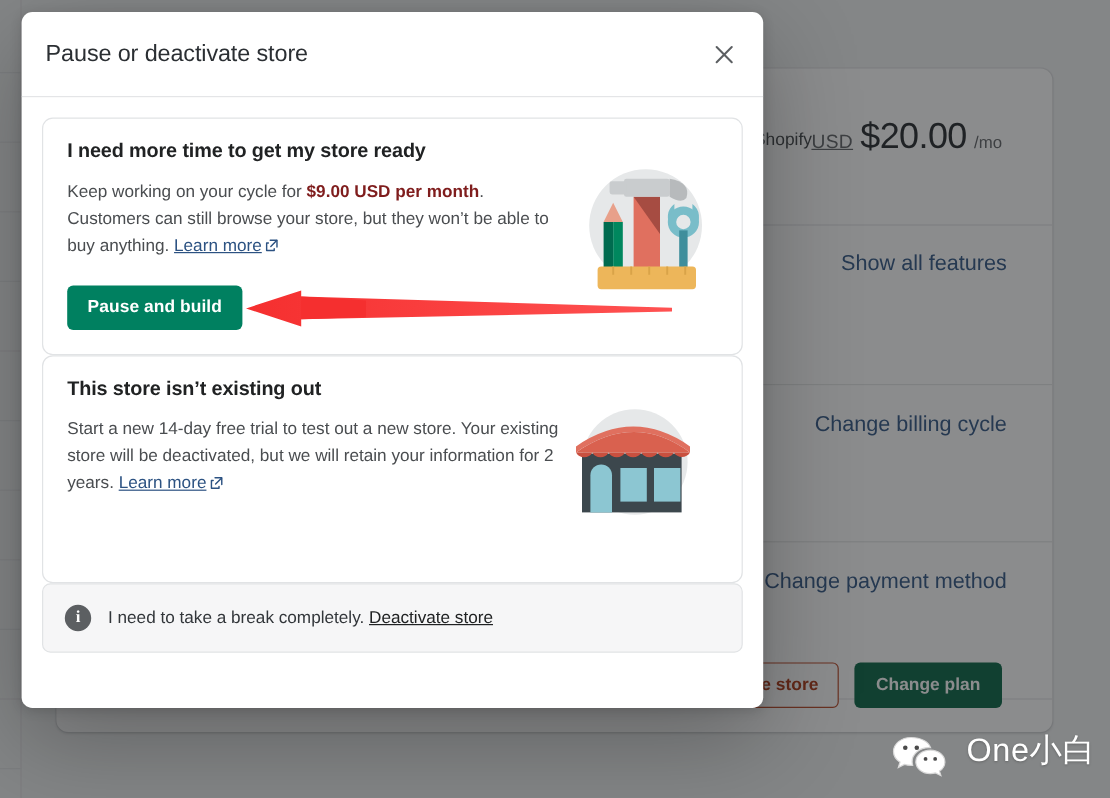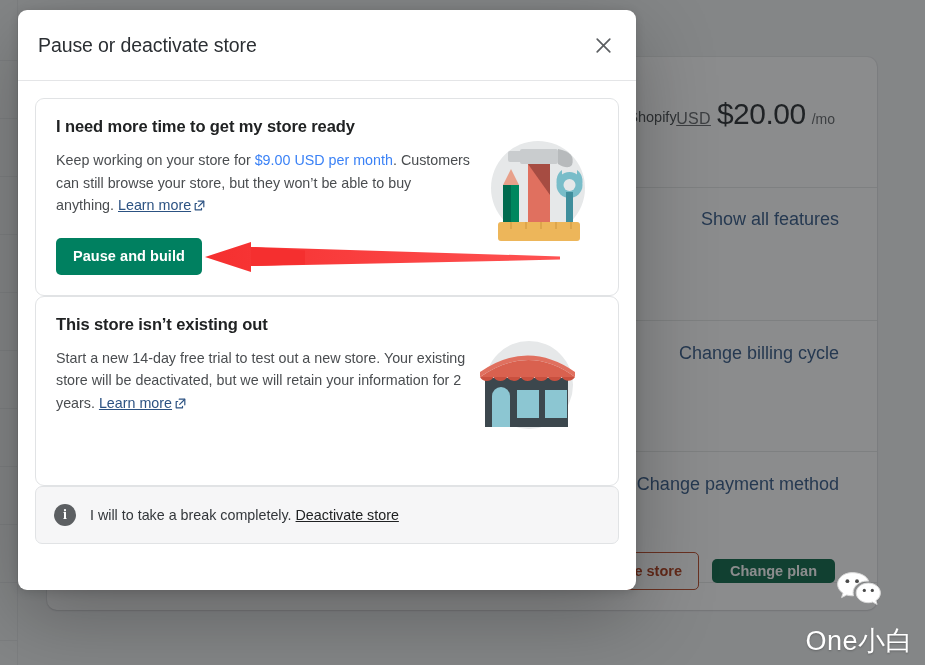--- a/index.html
+++ b/index.html
@@ -131,21 +131,21 @@
     border: 1px solid #b8411f;
     border-radius: 5px;
     background: #ffffff;
     color: #a9310d;
     font-size: 14.5px;
     font-weight: 600;
     white-space: nowrap;
   }
 
   .btn-green-solid {
-    height: 24px;
+    height: 38px;
     padding: 0 18px;
     display: flex;
     align-items: center;
     justify-content: center;
     border-radius: 5px;
     background: #00603f;
     color: #ffffff;
     font-size: 14.5px;
     font-weight: 600;
     white-space: nowrap;
@@ -225,21 +225,21 @@
     letter-spacing: -.1px;
     margin-bottom: 13px;
   }
 
   .opt-desc {
     font-size: 14.3px;
     line-height: 1.58;
     color: #4a4d50;
     max-width: 415px;
   }
-  .opt-desc b { font-weight: 400; color: #3b82f6; }
+  .opt-desc b { font-weight: 700; color: #7f1d1d; }
 
   .inline-link {
     color: #2c5282;
     text-decoration: underline;
     white-space: nowrap;
   }
   .ext-ico {
     display: inline-block;
     vertical-align: -1px;
     margin-left: 3px;
@@ -316,23 +316,22 @@
     pointer-events: none;
   }
 
   
   .watermark {
     position: absolute;
     right: 12px;
     bottom: 10px;
     z-index: 90;
     display: flex;
-    align-items: center;
+    align-items: flex-start;
     gap: 16px;
-    flex-direction: column;
   }
   .wm-text {
     font-size: 27px;
     color: #ffffff;
     font-family: "Liberation Sans", sans-serif;
     letter-spacing: .5px;
     line-height: 1;
     text-shadow: 0 1px 2px rgba(0,0,0,.25);
   }
 </style>
@@ -397,21 +396,21 @@
         </svg>
       </div>
     </div>
 
     <div class="modal-body">
 
       <div class="opt-card">
         <div class="opt-title">I need more time to get my store ready</div>
 
         <div class="opt-desc">
-          <span>Keep working on your store for </span><b>$9.00 USD per month</b><span>. Customers can still browse your store, but they won’t be able to buy anything. </span><a class="inline-link">Learn more</a><span class="ext-ico">
+          <span>Keep working on your cycle for </span><b>$9.00 USD per month</b><span>. Customers can still browse your store, but they won’t be able to buy anything. </span><a class="inline-link">Learn more</a><span class="ext-ico">
             <svg width="11" height="11" viewBox="0 0 12 12" aria-hidden="true">
               <path d="M4.6 1.3 H10.7 V7.4" fill="none" stroke="#2c5282" stroke-width="1.3" stroke-linecap="round" stroke-linejoin="round"></path>
               <path d="M10.4 1.6 L5.1 6.9" fill="none" stroke="#2c5282" stroke-width="1.3" stroke-linecap="round"></path>
               <path d="M8.2 9.1 V10.7 H1.3 V3.8 H2.9" fill="none" stroke="#2c5282" stroke-width="1.3" stroke-linecap="round" stroke-linejoin="round"></path>
             </svg>
           </span>
         </div>
 
         <button class="opt-btn">Pause and build</button>
 
@@ -477,21 +476,21 @@
             <path d="M8 44 q49 -34 95 0 Z" fill="#d9614f"></path>
             <path d="M8 44 a7.8 7.8 0 0 0 13.6 0 a7.8 7.8 0 0 0 13.6 0 a7.8 7.8 0 0 0 13.6 0 a7.8 7.8 0 0 0 13.6 0 a7.8 7.8 0 0 0 13.6 0 a7.8 7.8 0 0 0 13.6 0 a7.8 7.8 0 0 0 13.4 0 L103 44 Z" fill="#c9503f"></path>
             <path d="M8 44 q49 -34 95 0 L103 39 q-47 -33 -95 0 Z" fill="#e0705f"></path>
           </svg>
         </div>
       </div>
 
       <div class="info-banner">
         <div class="info-ico">i</div>
         <div class="info-text">
-          <span>I will to take a break completely. </span><a class="dark-link">Deactivate store</a>
+          <span>I need to take a break completely. </span><a class="dark-link">Deactivate store</a>
         </div>
       </div>
 
     </div>
   </div>
 
   <div class="red-arrow">
     <svg viewBox="0 0 355 36" width="355" height="36" aria-hidden="true">
       <defs>
         <linearGradient id="arrGrad" x1="0" y1="0" x2="1" y2="0">

